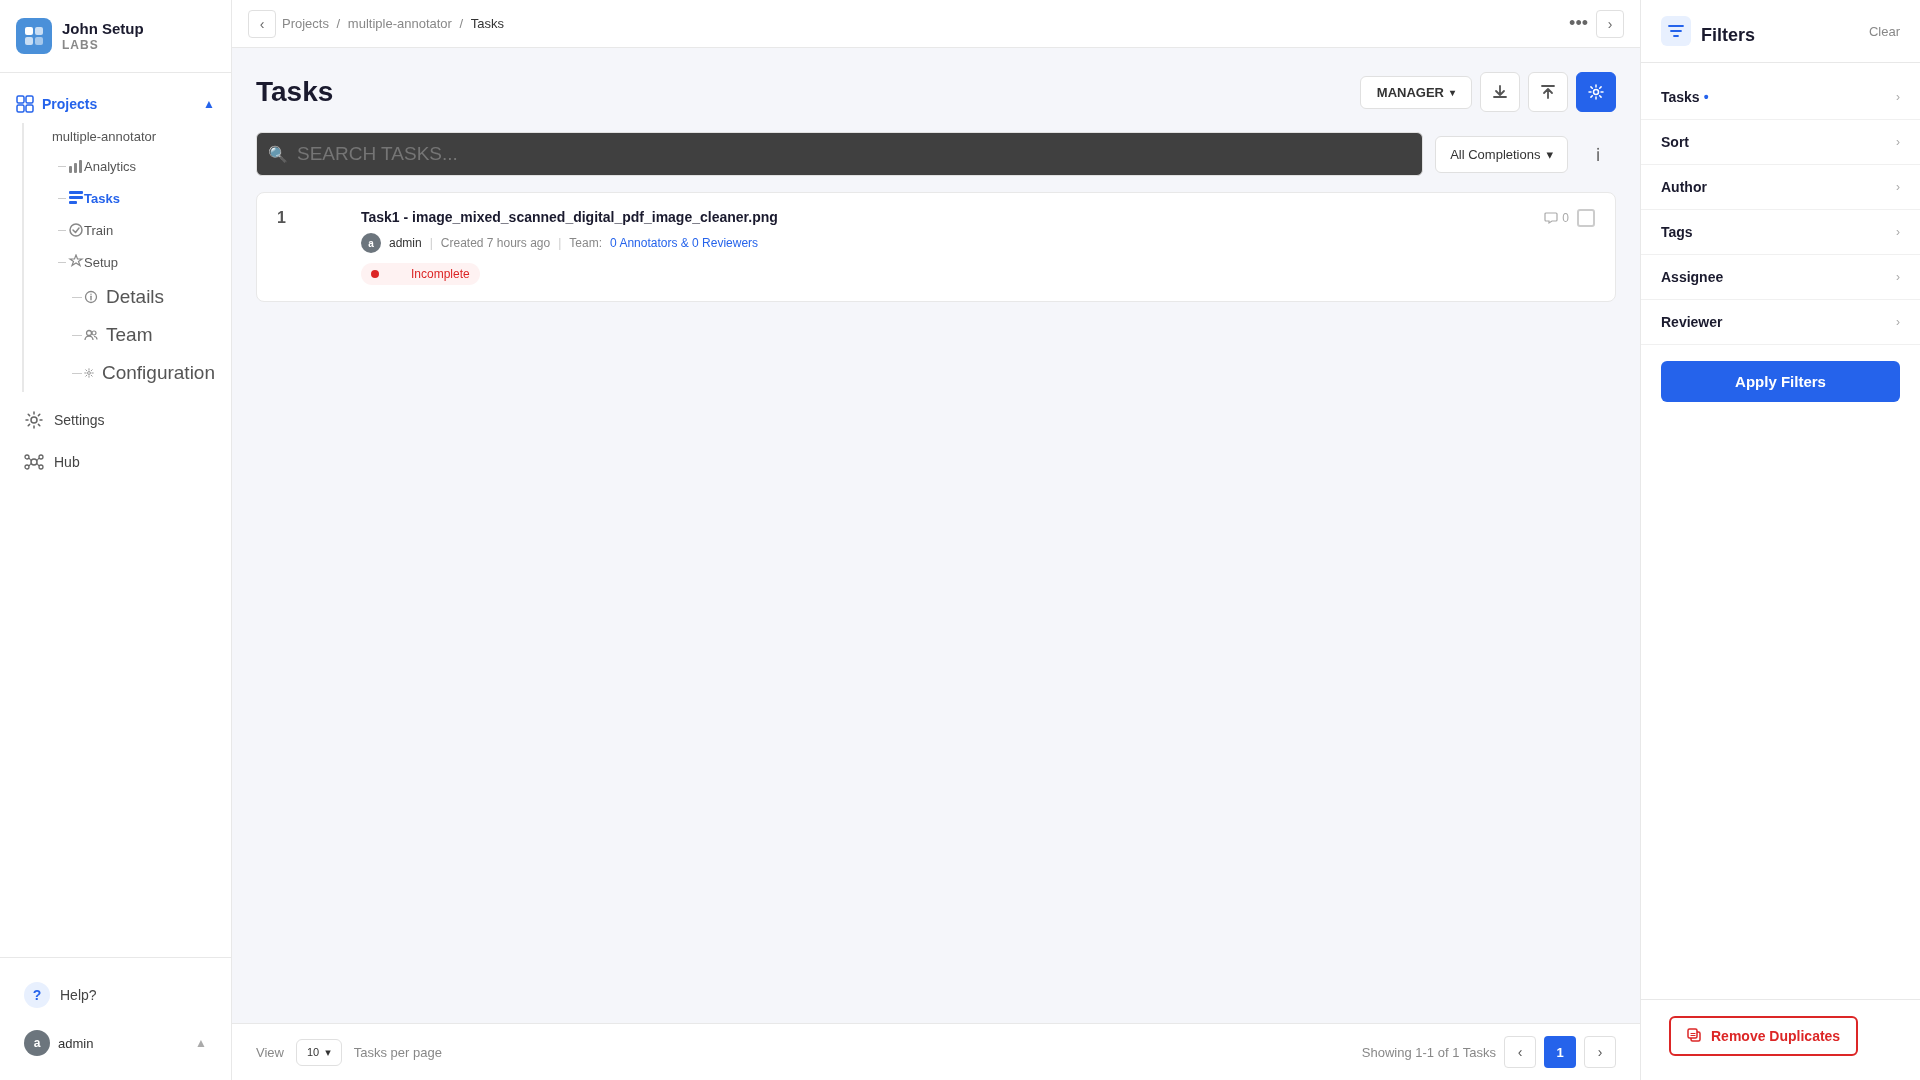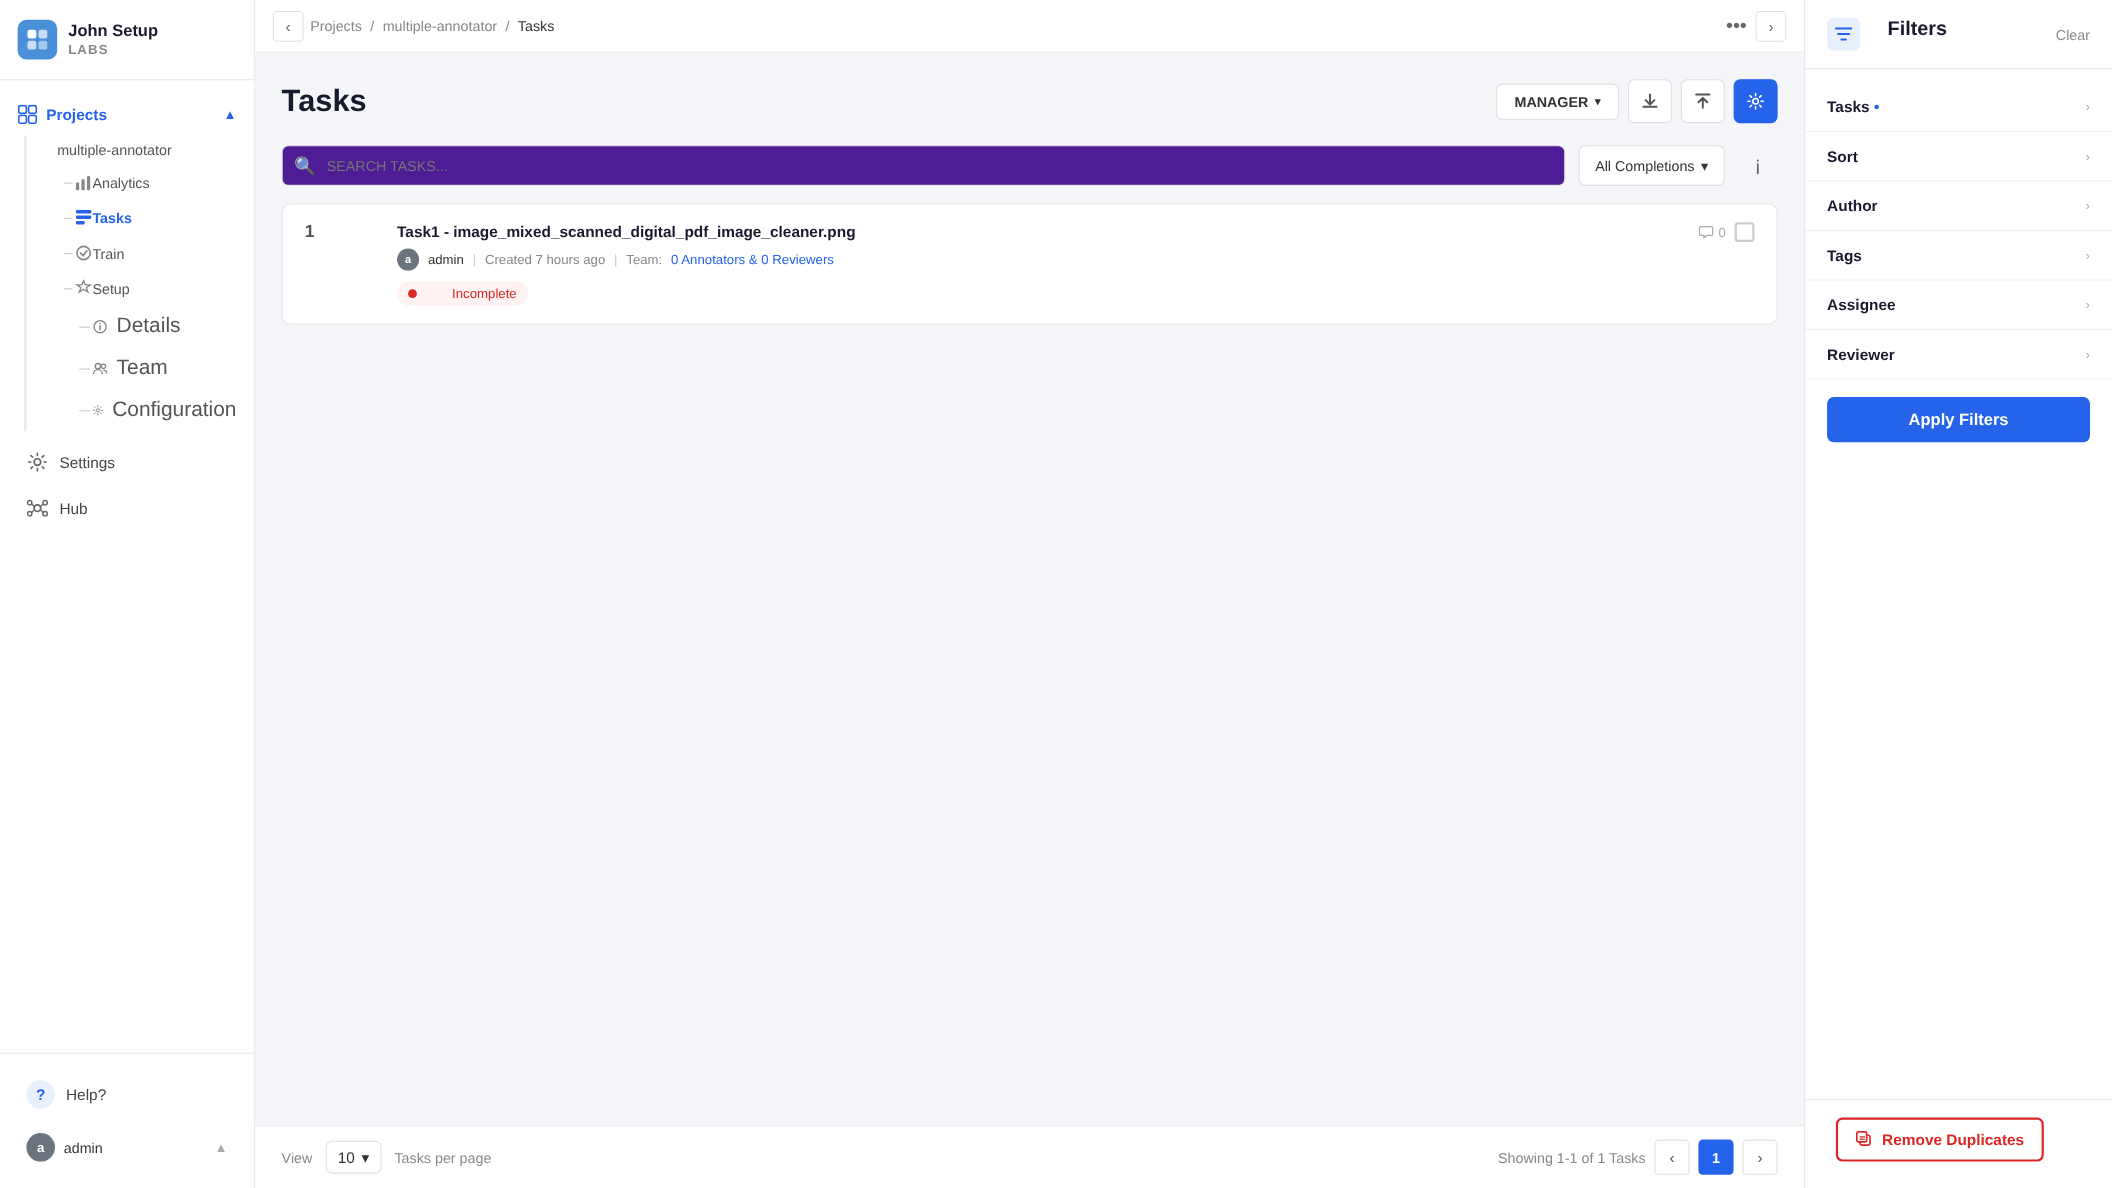--- a/index.html
+++ b/index.html
@@ -51,21 +51,21 @@
     .tasks-title { font-size: 28px; font-weight: 700; color: #1a1a2e; }
     .tasks-actions { display: flex; align-items: center; gap: 8px; }
     .manager-btn { display: flex; align-items: center; gap: 6px; padding: 8px 16px; border: 1.5px solid #e0e0e0; border-radius: 6px; background: #fff; cursor: pointer; font-size: 13px; font-weight: 600; color: #333; }
     .manager-btn .chevron { font-size: 10px; }
     .icon-btn { width: 40px; height: 40px; border: 1.5px solid #e0e0e0; border-radius: 6px; background: #fff; cursor: pointer; display: flex; align-items: center; justify-content: center; color: #555; }
     .icon-btn.blue { background: #2563eb; border-color: #2563eb; color: #fff; }
 
     
     .search-row { display: flex; align-items: center; gap: 12px; margin-bottom: 16px; }
     .search-container { flex: 1; position: relative; }
-    .search-input { width: 100%; padding: 10px 16px 10px 40px; border: 1.5px solid #e0e0e0; border-radius: 6px; font-size: 13px; color: #999; background: #4c1d95; outline: none; }
+    .search-input { width: 100%; padding: 10px 16px 10px 40px; border: 1.5px solid #e0e0e0; border-radius: 6px; font-size: 19px; color: #999; background: #404040; outline: none; }
     .search-icon-wrap { position: absolute; left: 12px; top: 50%; transform: translateY(-50%); color: #aaa; font-size: 16px; }
     .completions-select { display: flex; align-items: center; gap: 6px; padding: 10px 14px; border: 1.5px solid #e0e0e0; border-radius: 6px; background: #fff; cursor: pointer; font-size: 13px; color: #333; white-space: nowrap; }
     .info-btn { width: 36px; height: 36px; border: none; background: none; cursor: pointer; display: flex; align-items: center; justify-content: center; color: #666; font-size: 18px; }
 
     
     .task-row { background: #fff; border: 1px solid #e8e8e8; border-radius: 8px; padding: 16px 20px; display: flex; align-items: flex-start; gap: 16px; }
     .task-number { font-size: 16px; font-weight: 600; color: #555; min-width: 20px; }
     .task-content { flex: 1; margin-left: 48px; }
     .task-title { font-size: 14px; font-weight: 600; color: #1a1a2e; margin-bottom: 8px; }
     .task-meta { display: flex; align-items: center; gap: 8px; color: #888; font-size: 12px; margin-bottom: 10px; }
@@ -76,31 +76,31 @@
     .status-badge { display: inline-flex; align-items: center; gap: 6px; padding: 4px 10px; border-radius: 20px; font-size: 12px; font-weight: 500; }
     .status-badge.incomplete { background: #fef2f2; color: #dc2626; gap: 32px; }
     .status-dot { width: 8px; height: 8px; border-radius: 50%; background: #dc2626; }
     .task-right { display: flex; align-items: center; gap: 8px; }
     .task-checkbox { width: 18px; height: 18px; border: 2px solid #ccc; border-radius: 3px; cursor: pointer; }
     .comment-count { display: flex; align-items: center; gap: 4px; color: #aaa; font-size: 12px; }
 
     
     .pagination-bar { display: flex; align-items: center; background: #fff; border-top: 1px solid #e8e8e8; padding: 12px 24px; gap: 12px; }
     .view-label { color: #888; font-size: 13px; }
-    .page-size-select { display: flex; align-items: center; gap: 6px; padding: 6px 10px; border: 1.5px solid #e0e0e0; border-radius: 6px; background: #fff; cursor: pointer; font-size: 14px; color: #333; }
+    .page-size-select { display: flex; align-items: center; gap: 6px; padding: 6px 10px; border: 1.5px solid #e0e0e0; border-radius: 6px; background: #fff; cursor: pointer; font-size: 11px; color: #333; }
     .per-page-label { color: #888; font-size: 13px; }
     .pagination-right { margin-left: auto; display: flex; align-items: center; gap: 8px; }
     .showing-text { color: #888; font-size: 13px; }
     .page-btn { width: 32px; height: 32px; border: 1.5px solid #e0e0e0; border-radius: 4px; background: #fff; cursor: pointer; display: flex; align-items: center; justify-content: center; color: #555; font-size: 14px; }
     .page-num { width: 32px; height: 32px; border-radius: 4px; background: #2563eb; color: #fff; display: flex; align-items: center; justify-content: center; font-size: 13px; font-weight: 600; border: none; cursor: pointer; }
 
     
     .filters-panel { width: 280px; min-width: 280px; background: #fff; border-left: 1px solid #e8e8e8; display: flex; flex-direction: column; height: 100%; }
     .filters-header { display: flex; align-items: center; justify-content: space-between; padding: 16px 20px; border-bottom: 1px solid #e8e8e8; }
-    .filters-title-row { display: flex; align-items: flex-start; gap: 25px; }
+    .filters-title-row { display: flex; align-items: flex-end; gap: 10px; }
     .filters-icon { width: 30px; height: 30px; background: #e8f0fe; border-radius: 6px; display: flex; align-items: center; justify-content: center; color: #2563eb; font-size: 16px; }
     .filters-title { font-size: 18px; font-weight: 700; color: #1a1a2e; }
     .clear-btn { color: #888; font-size: 13px; cursor: pointer; }
     .filters-body { flex: 1; padding: 12px 0; overflow-y: auto; }
     .filter-section { border-bottom: 1px solid #f0f0f0; }
     .filter-section-header { display: flex; align-items: center; justify-content: space-between; padding: 14px 20px; cursor: pointer; }
     .filter-section-title { font-size: 14px; font-weight: 600; color: #1a1a2e; }
     .filter-section-title.has-dot::after { content: '•'; color: #2563eb; margin-left: 4px; }
     .filter-chevron { color: #aaa; font-size: 12px; }
     .apply-btn { margin: 16px 20px 20px; padding: 12px; background: #2563eb; color: #fff; border: none; border-radius: 6px; font-size: 15px; font-weight: 600; cursor: pointer; width: calc(100% - 40px); }

